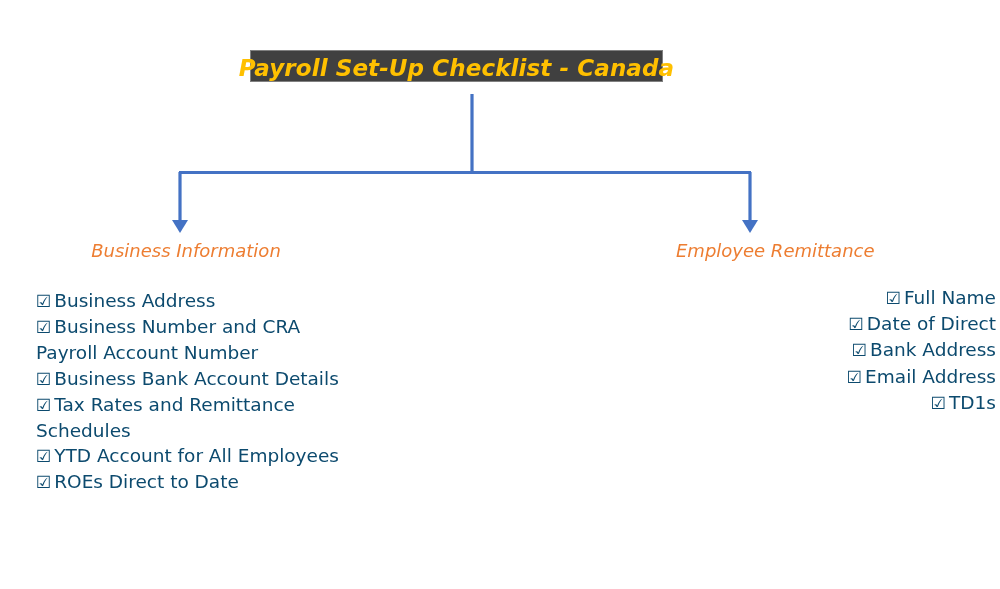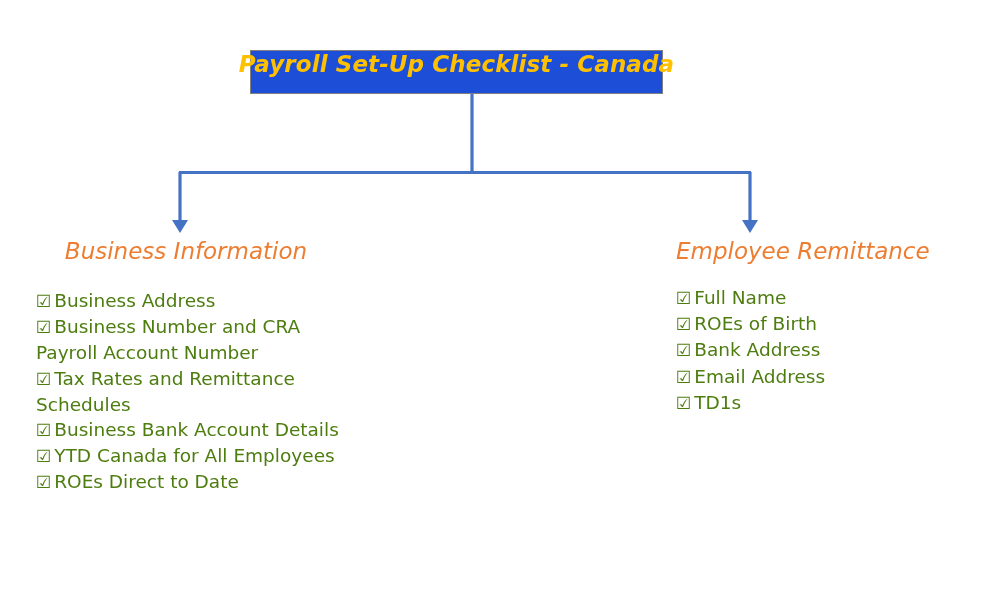--- a/index.html
+++ b/index.html
@@ -15,26 +15,26 @@
     font-family: "Liberation Sans", sans-serif;
     -webkit-font-smoothing: antialiased;
   }
 
   
   #title-box {
     position: absolute;
     left: 250px;
     top: 50px;
     width: 413px;
-    height: 44px;
+    height: 32px;
     box-sizing: border-box;
-    background: #1d4ed8;
+    background: #404040;
     border: 1px solid #808080;
     display: flex;
-    align-items: flex-start;
+    align-items: flex-end;
     justify-content: center;
   }
   #title-text {
     color: #ffc000;
     font-weight: bold;
     font-style: italic;
     font-size: 23px;
     letter-spacing: 0.1px;
     white-space: nowrap;
     font-family: "DejaVu Sans", sans-serif;
@@ -54,46 +54,46 @@
   .column {
     position: absolute;
     top: 236px;
   }
   #column-business { left: 36px; width: 330px; }
   #column-employee { left: 676px; width: 320px; }
 
   .column-heading {
     color: #ed7d31;
     font-style: italic;
-    font-size: 23px;
+    font-size: 18px;
     line-height: 30px;
     white-space: nowrap;
     font-family: "DejaVu Sans", sans-serif;
     margin: 0;
     font-weight: normal;
   }
   #column-business .column-heading {
     text-align: center;
     padding-right: 30px;
   }
   #column-employee .column-heading {
     text-align: left;
   }
 
   .checklist {
     list-style: none;
     margin: 0;
     padding: 0;
-    color: #4d7c0f;
+    color: #0c4a6e;
     font-size: 18.5px;
     line-height: 25.2px;
     font-family: "DejaVu Sans", sans-serif;
   }
   #column-business .checklist { margin-top: 22px; }
-  #column-employee .checklist { margin-top: 19px; }
+  #column-employee .checklist { margin-top: 19px; text-align: right; }
 
   .checklist li {
     margin: 0;
     padding: 0;
     text-indent: 0;
   }
   .check-icon {
     font-family: "DejaVu Sans", sans-serif;
     font-size: 17px;
     padding-right: 3px;
@@ -122,42 +122,42 @@
 <div class="column" id="column-business">
   <h2 class="column-heading">Business Information</h2>
   <ul class="checklist">
     <li>
       <span class="check-icon">☑</span><span>Business Address</span>
     </li>
     <li>
       <span class="check-icon">☑</span><span>Business Number and CRA Payroll Account Number</span>
     </li>
     <li>
+      <span class="check-icon">☑</span><span>Business Bank Account Details</span>
+    </li>
+    <li>
       <span class="check-icon">☑</span><span>Tax Rates and Remittance Schedules</span>
     </li>
     <li>
-      <span class="check-icon">☑</span><span>Business Bank Account Details</span>
-    </li>
-    <li>
-      <span class="check-icon">☑</span><span>YTD Canada for All Employees</span>
+      <span class="check-icon">☑</span><span>YTD Account for All Employees</span>
     </li>
     <li>
       <span class="check-icon">☑</span><span>ROEs Direct to Date</span>
     </li>
   </ul>
 </div>
 
 <div class="column" id="column-employee">
   <h2 class="column-heading">Employee Remittance</h2>
   <ul class="checklist">
     <li>
       <span class="check-icon">☑</span><span>Full Name</span>
     </li>
     <li>
-      <span class="check-icon">☑</span><span>ROEs of Birth</span>
+      <span class="check-icon">☑</span><span>Date of Direct</span>
     </li>
     <li>
       <span class="check-icon">☑</span><span>Bank Address</span>
     </li>
     <li>
       <span class="check-icon">☑</span><span>Email Address</span>
     </li>
     <li>
       <span class="check-icon">☑</span><span>TD1s</span>
     </li>

